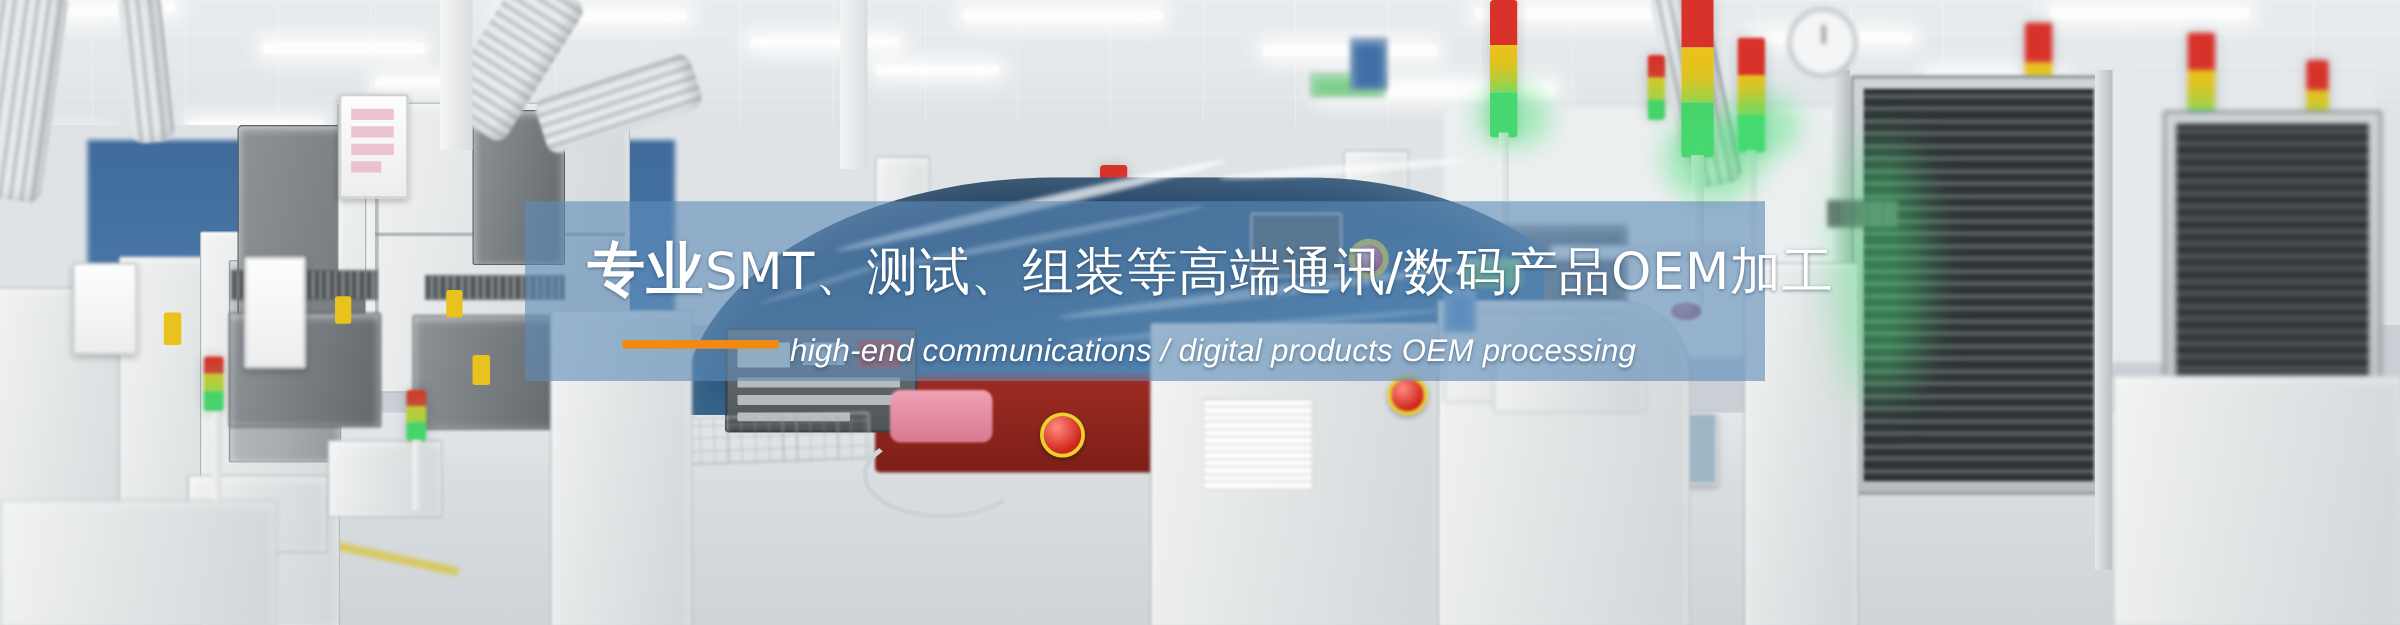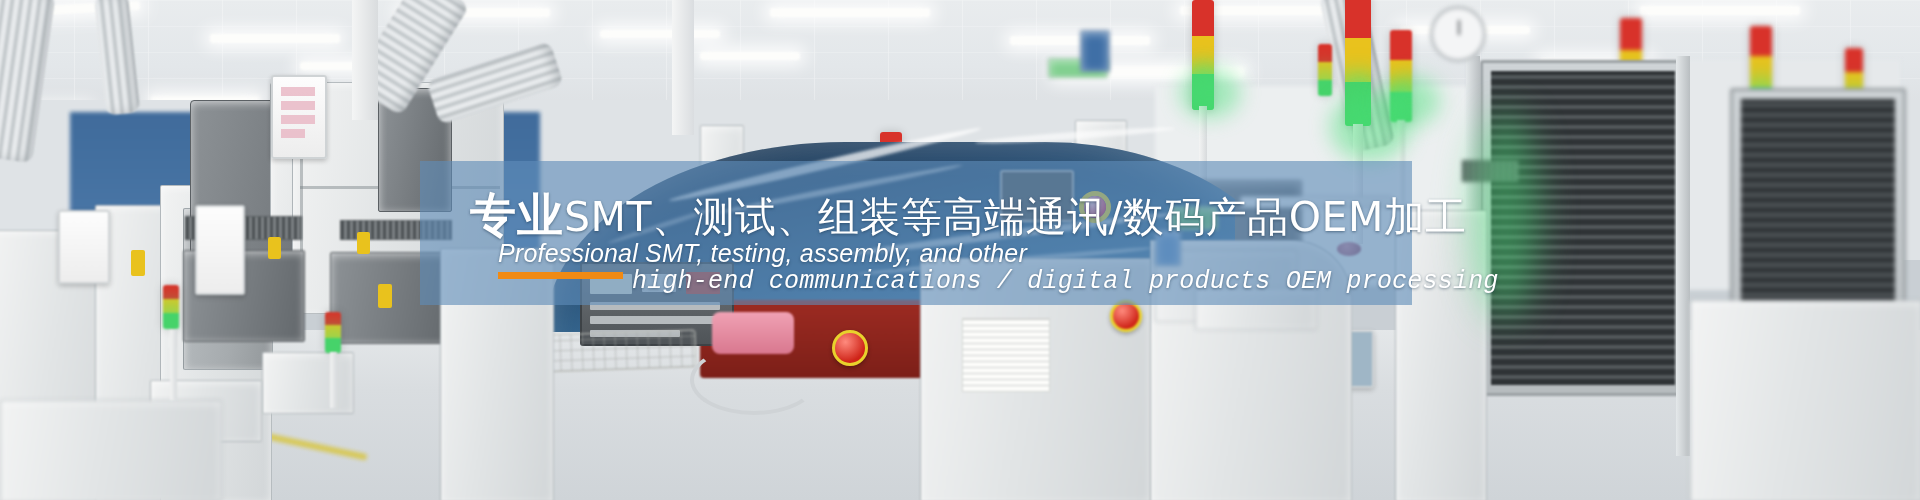--- a/index.html
+++ b/index.html
@@ -304,22 +304,21 @@
     <div class="mach blur2" style="left:1080px;top:30px;width:28px;height:40px;background:#3f6fa6;"></div>
   </div>
 
   <div class="overlay" style="left: 420px; top: 128px; width: 992px; height: 144px; background: rgba(96, 141, 184, 0.62); margin-top: 33px;">
     <div class="ov-inner">
 
       <div class="headline" style="left:50px;top:24px;">
         <span class="strong">专业</span><span class="rest">SMT、测试、组装等高端通讯/数码产品OEM加工</span>
       </div>
 
-      <div class="sub" style="left:78px;top:78px;">Professional SMT, testing, assembly, and other</div>
 
       <div class="accent-bar" style="left: 78px; top: 111px; width: 125px; height: 7px; background: rgb(240, 138, 20);"></div>
 
-      <div class="sub" style="left:212px;top:106px;font-family:Liberation Mono, monospace;">high-end communications / digital products OEM processing</div>
+      <div class="sub" style="left:212px;top:106px;">high-end communications / digital products OEM processing</div>
 
     </div>
   </div>
 
 </div>
 
 </body></html>

